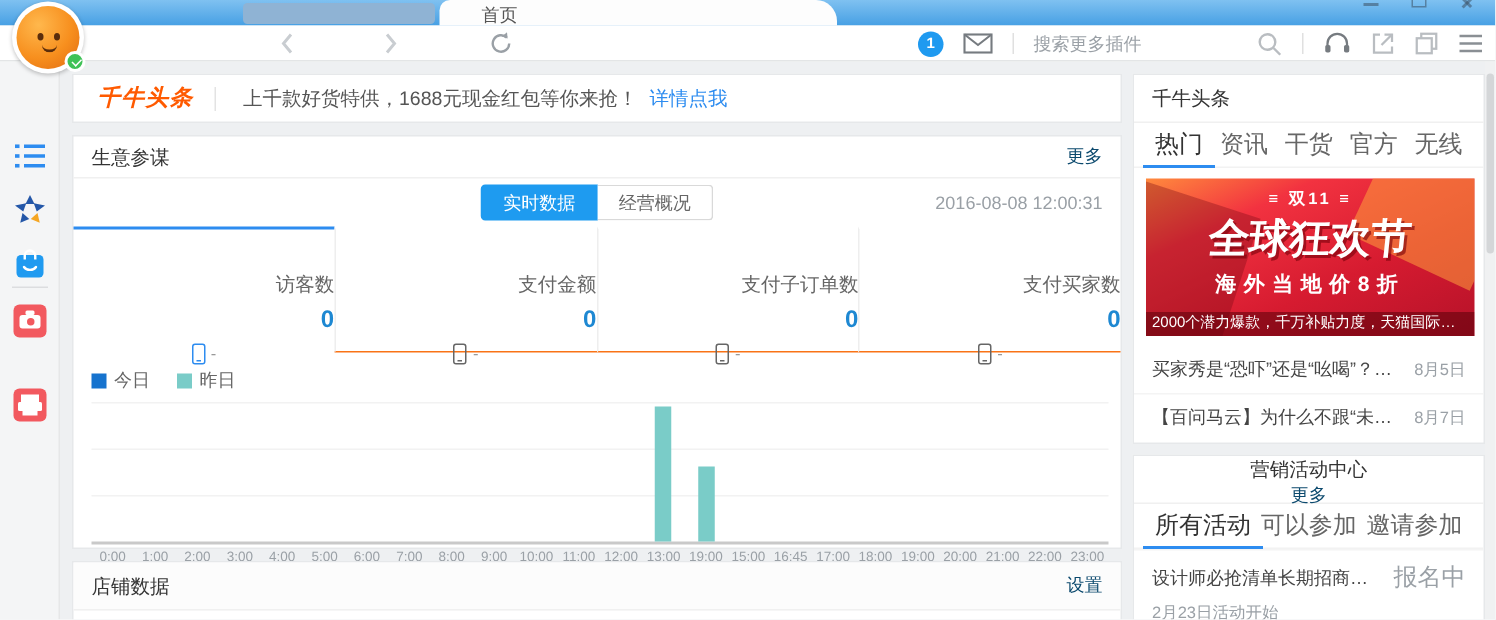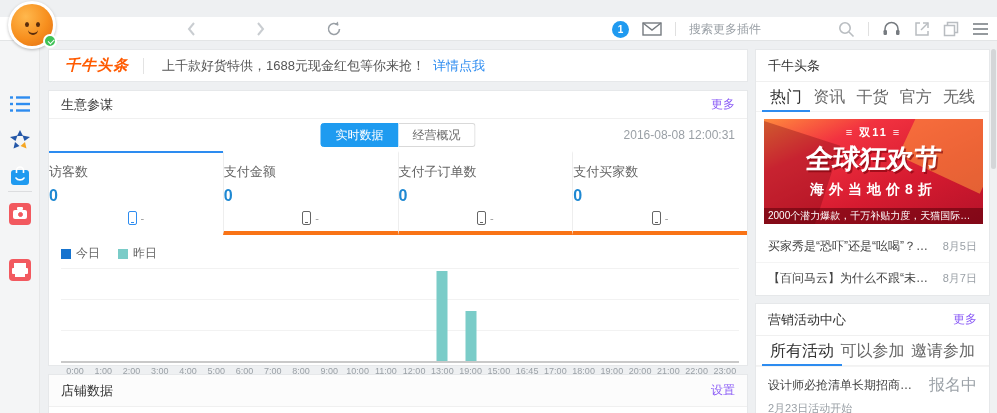--- a/index.html
+++ b/index.html
@@ -52,21 +52,21 @@
   .side-ic { position:absolute; left:9px; width:22px; height:22px; }
   .side-divider { position:absolute; left:8px; top:150px; width:24px; height:1px; background:#dcdddf; }
   .red-tile { border-radius:4px; background:#f2595f; position:relative; }
   .red-tile .glyph { position:absolute; background:#fff; }
 
   
   .card { position:absolute; background:#fff; border:1px solid #e6e8ea; }
   .card-head { display:flex; align-items:center; justify-content:space-between;
     padding:0 12px; border-bottom:1px solid #f0f0f0; }
   .card-title { font-size:13px; color:#333; }
-  .link-blue { font-size:12px; color:#8b5cf6; cursor:pointer; }
+  .link-blue { font-size:12px; color:#0c4a6e; cursor:pointer; }
 
   
   .headline { left:48px; top:49px; width:700px; height:33px; display:flex; align-items:center; }
   .headline-logo { font-size:15px; font-weight:bold; font-style:italic; color:#ff5a00;
     letter-spacing:1px; margin:0 14px 0 16px; }
   .headline-sep { width:1px; height:16px; background:#e3e3e3; margin-right:18px; }
   .headline-msg { font-size:13px; color:#555; }
   .headline-link { font-size:13px; color:#2d8cf0; margin-left:8px; cursor:pointer;text-align:center; }
 
   
@@ -74,22 +74,22 @@
   .advisor-head { height:28px; }
   .toggle-row { position:relative; height:32px; }
   .toggle-group { position:absolute; left:50%; top:4px; transform:translateX(-50%); display:flex; }
   .toggle-btn { height:24px; padding:0 14px; font-size:12px; line-height:22px; border:1px solid #d9d9d9;
     background:#fff; color:#666; cursor:pointer; }
   .toggle-btn.on { background:#1e9bf0; border-color:#1e9bf0; color:#fff; }
   .toggle-btn:first-child { border-radius:3px 0 0 3px;font-family:Liberation Serif, serif; }
   .toggle-btn:last-child { border-radius:0 3px 3px 0; border-left:none; }
   .timestamp { position:absolute; right:12px; top:9px; font-size:12px; color:#9aa0a6; }
   .stats-strip { display:flex; height:84px; }
-  .stat-cell { flex:1; text-align:left; border-bottom:4px solid #f97316; border-top:2px solid transparent;
-    padding-top:10px; cursor:pointer; }
+  .stat-cell { flex:1; text-align:right; border-bottom:1px solid #f97316; border-top:2px solid transparent;
+    padding-top:28px; cursor:pointer; }
   .stat-cell + .stat-cell { border-left:1px solid #eeeeee; }
   .stat-cell.on { border-top-color:#2d8cf0; border-bottom-color:transparent; }
   .stat-label { font-size:13px; color:#666; }
   .stat-value { font-size:16px; font-weight:bold; color:#1e88d2; margin-top:6px; }
   .stat-mobile { margin-top:6px; display:flex; align-items:center; justify-content:center; gap:4px; }
   .phone-ic { width:9px; height:14px; border:1.5px solid #666; border-radius:2px; position:relative; }
   .phone-ic:after { content:""; position:absolute; bottom:1px; left:2px; right:2px; height:1px; background:#666; }
   .stat-cell.on .phone-ic { border-color:#2d8cf0; } .stat-cell.on .phone-ic:after { background:#2d8cf0; }
   .stat-dash { font-size:11px; color:#999; }
   .legend-row { display:flex; gap:18px; padding:10px 12px 4px; }
@@ -132,38 +132,49 @@
     background:rgba(90,0,10,.55); color:#fff; font-size:10px; padding:0 4px;
     white-space:nowrap; overflow:hidden; text-overflow:ellipsis; }
 
   .news-item { display:flex; justify-content:space-between; align-items:center; height:32px;
     padding:0 12px; border-top:1px solid #f4f4f4; cursor:pointer; }
   .news-title { font-size:12px; color:#444; white-space:nowrap; overflow:hidden;
     text-overflow:ellipsis; max-width:160px; }
   .news-date { font-size:11px; color:#9aa0a6; margin-left:6px; flex:none; }
 
   .marketing { left:755px; top:303px; width:235px; height:130px; overflow:hidden; }
-  .marketing .card-head { height:32px; }
+  .marketing .card-head { height:32px;flex-direction:column; }
   .mkt-item { padding:8px 12px 6px; border-top:1px solid #f4f4f4; cursor:pointer; }
   .mkt-item:first-of-type { border-top:none; }
   .mkt-row { display:flex; justify-content:space-between; align-items:center; }
   .mkt-title { font-size:12px; color:#444; white-space:nowrap; overflow:hidden;
     text-overflow:ellipsis; max-width:150px; }
   .mkt-status { font-size:16px; color:#9aa0a6; flex:none; }
   .mkt-sub { font-size:11px; color:#9aa0a6; margin-top:5px; }
 
   .scrollbar { position:absolute; right:0; top:41px; width:7px; height:372px; background:#f0f1f2; }
   .scroll-thumb { position:absolute; left:1px; top:8px; width:5px; height:120px;
     background:#d4d6d8; border-radius:3px; }
 </style>
 </head>
 <body>
 
 <div class="screen">
 
+  <div class="titlebar">
+    <div class="name-plate"></div>
+    <div class="tab-active">
+      <span>首页</span>
+    </div>
+    <div class="win-controls">
+      <div class="win-btn min"></div>
+      <div class="win-btn"></div>
+      <div class="win-btn close"></div>
+    </div>
+  </div>
 
   <div class="avatar">
     <div class="avatar-face">
       <div class="avatar-eye" style="left:14px;"></div>
       <div class="avatar-eye" style="left:25px;"></div>
       <div class="avatar-mouth"></div>
     </div>
     <div class="avatar-badge"></div>
   </div>
 

